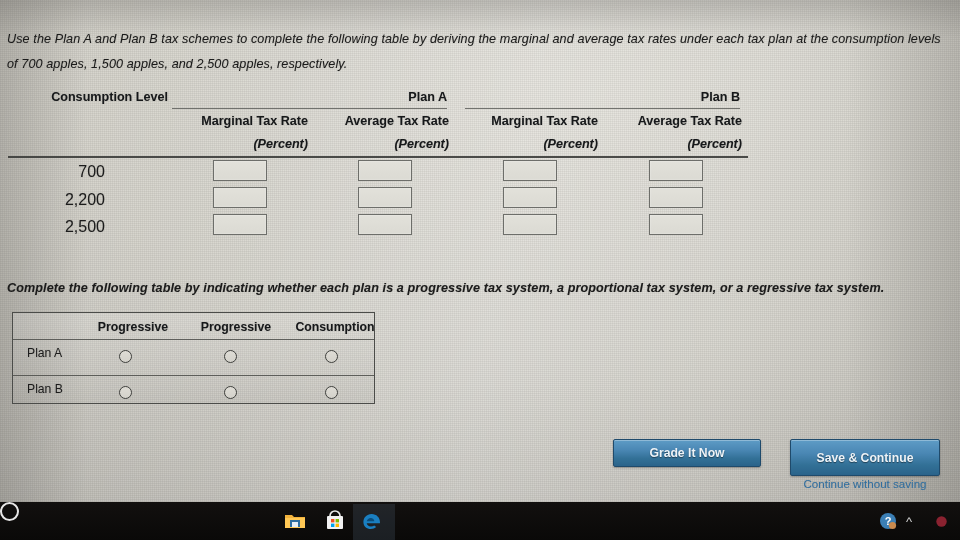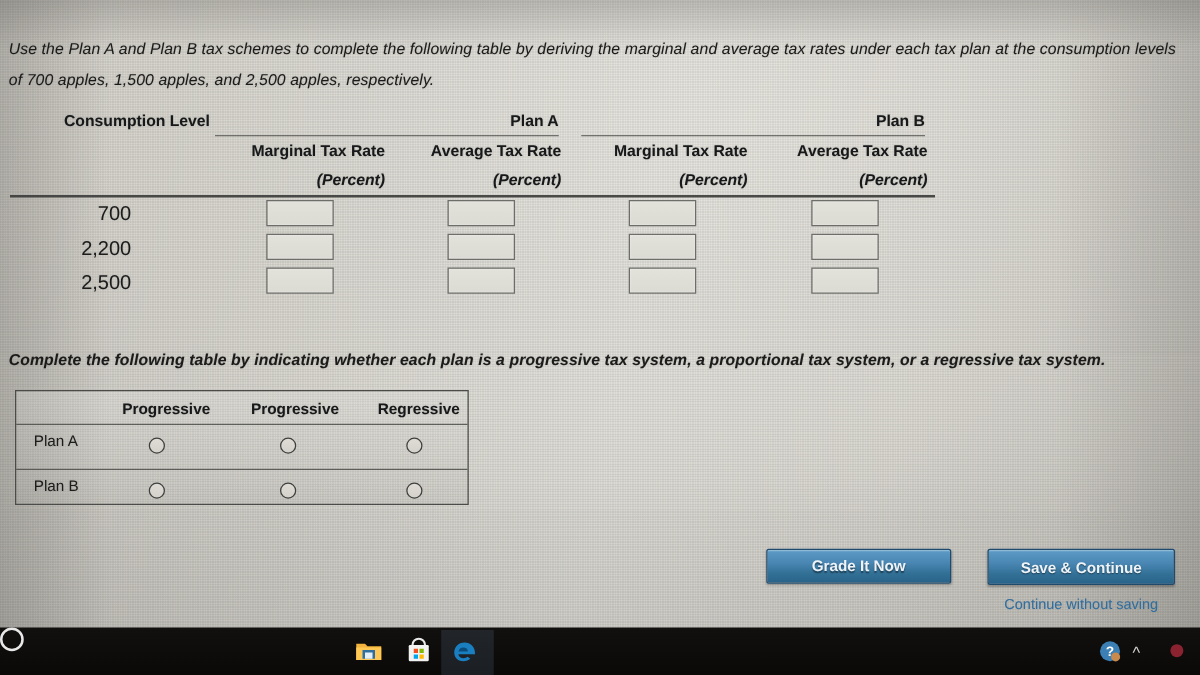--- a/index.html
+++ b/index.html
@@ -84,21 +84,21 @@
     border:1px solid #1f4straight;
     border:1px solid #1f4a6b;
     border-radius:2px;
     background:linear-gradient(180deg,#5e9cc6 0%,#4a87b4 38%, #327096 72%, #2a638a 100%);
     color:#eef3f7;font-weight:bold;font-size:12.2px;
     display:flex;align-items:center;justify-content:center;
     text-shadow:0 1px 1px rgba(0,0,0,.45);
     box-shadow:inset 0 1px 0 rgba(255,255,255,.30), 0 1px 2px rgba(0,0,0,.28);
   }
   #gradeBtn{left:613px;top:439px;width:148px;height:28px;}
-  #saveBtn{left:790px;top:439px;width:150px;height:29px;}
+  #saveBtn{left:790px;top:439px;width:150px;height:37px;}
   #contLink{
     position:absolute;left:790px;top:477px;width:150px;text-align:center;
     color:#2f6ea0;font-size:11.6px;text-shadow:0 0 1px rgba(150,148,142,.5);
   }
 
   
   #taskbar{
     position:absolute;left:0;bottom:0;width:960px;height:38px;z-index:6;
     background:linear-gradient(180deg,#12100f 0%,#0a0908 100%);
   }
@@ -174,21 +174,21 @@
       <input class="cellbox" style="left: 358px; top: 126px;" value="">
       <input class="cellbox" style="left: 503px; top: 126px;" value="">
       <input class="cellbox" style="left: 649px; top: 126px;" value="">
     </div>
 
     <div class="prompt" id="prompt2">Complete the following table by indicating whether each plan is a progressive tax system, a proportional tax system, or a regressive tax system.</div>
 
     <div id="t2">
       <div class="t2h" style="left:62px;width:116px;">Progressive</div>
       <div class="t2h" style="left:164px;width:118px;">Progressive</div>
-      <div class="t2h" style="left:267px;width:110px;">Regressive</div>
+      <div class="t2h" style="left:267px;width:110px;">Consumption</div>
 
       <div class="hline" style="top:26px;"></div>
       <div class="hline" style="top:62px;"></div>
 
       <div class="t2lbl" style="left:14px;top:33px;">Plan A</div>
       <div class="radio" style="left:106px;top:37px;"></div>
       <div class="radio" style="left:211px;top:37px;"></div>
       <div class="radio" style="left:312px;top:37px;"></div>
 
       <div class="t2lbl" style="left:14px;top:69px;">Plan B</div>

